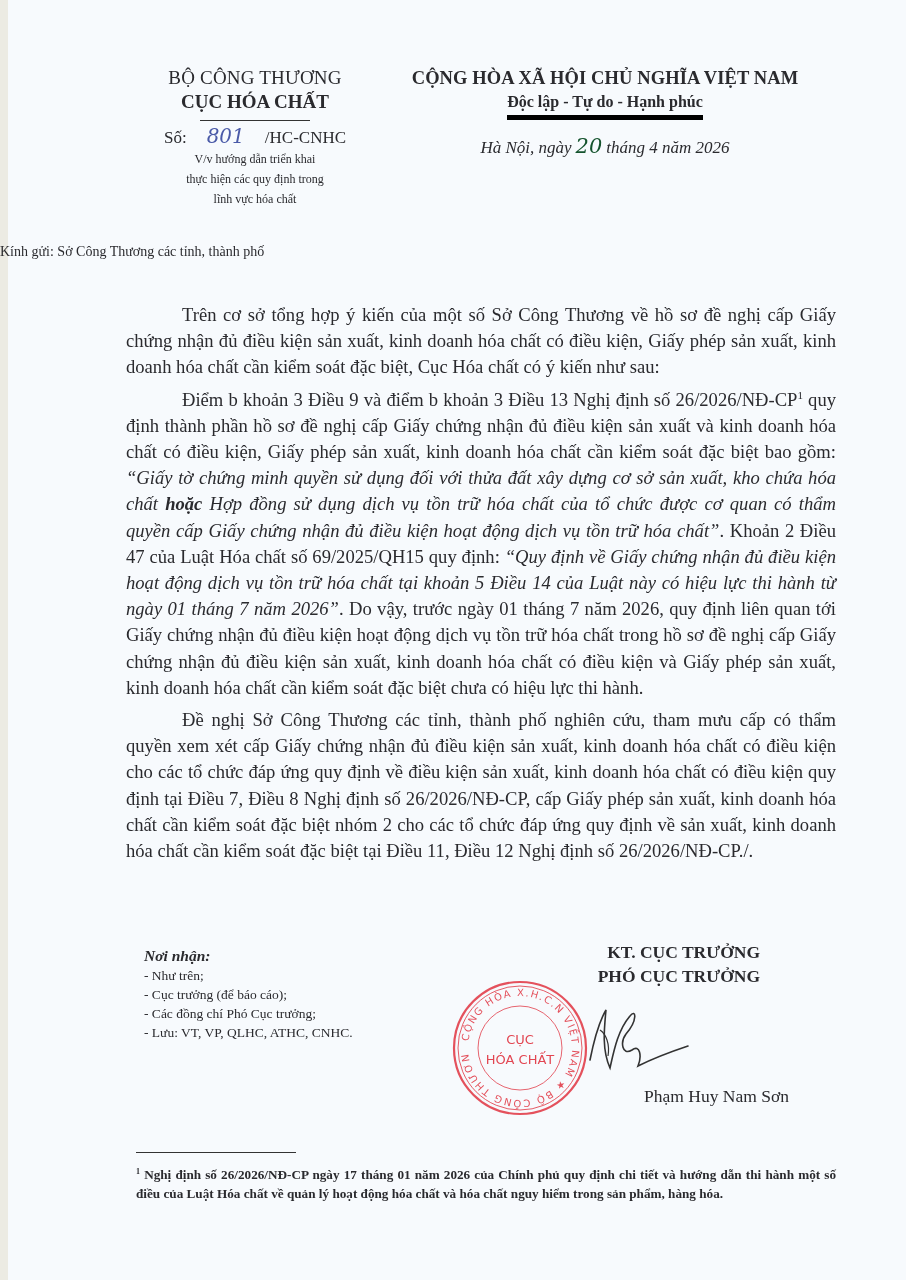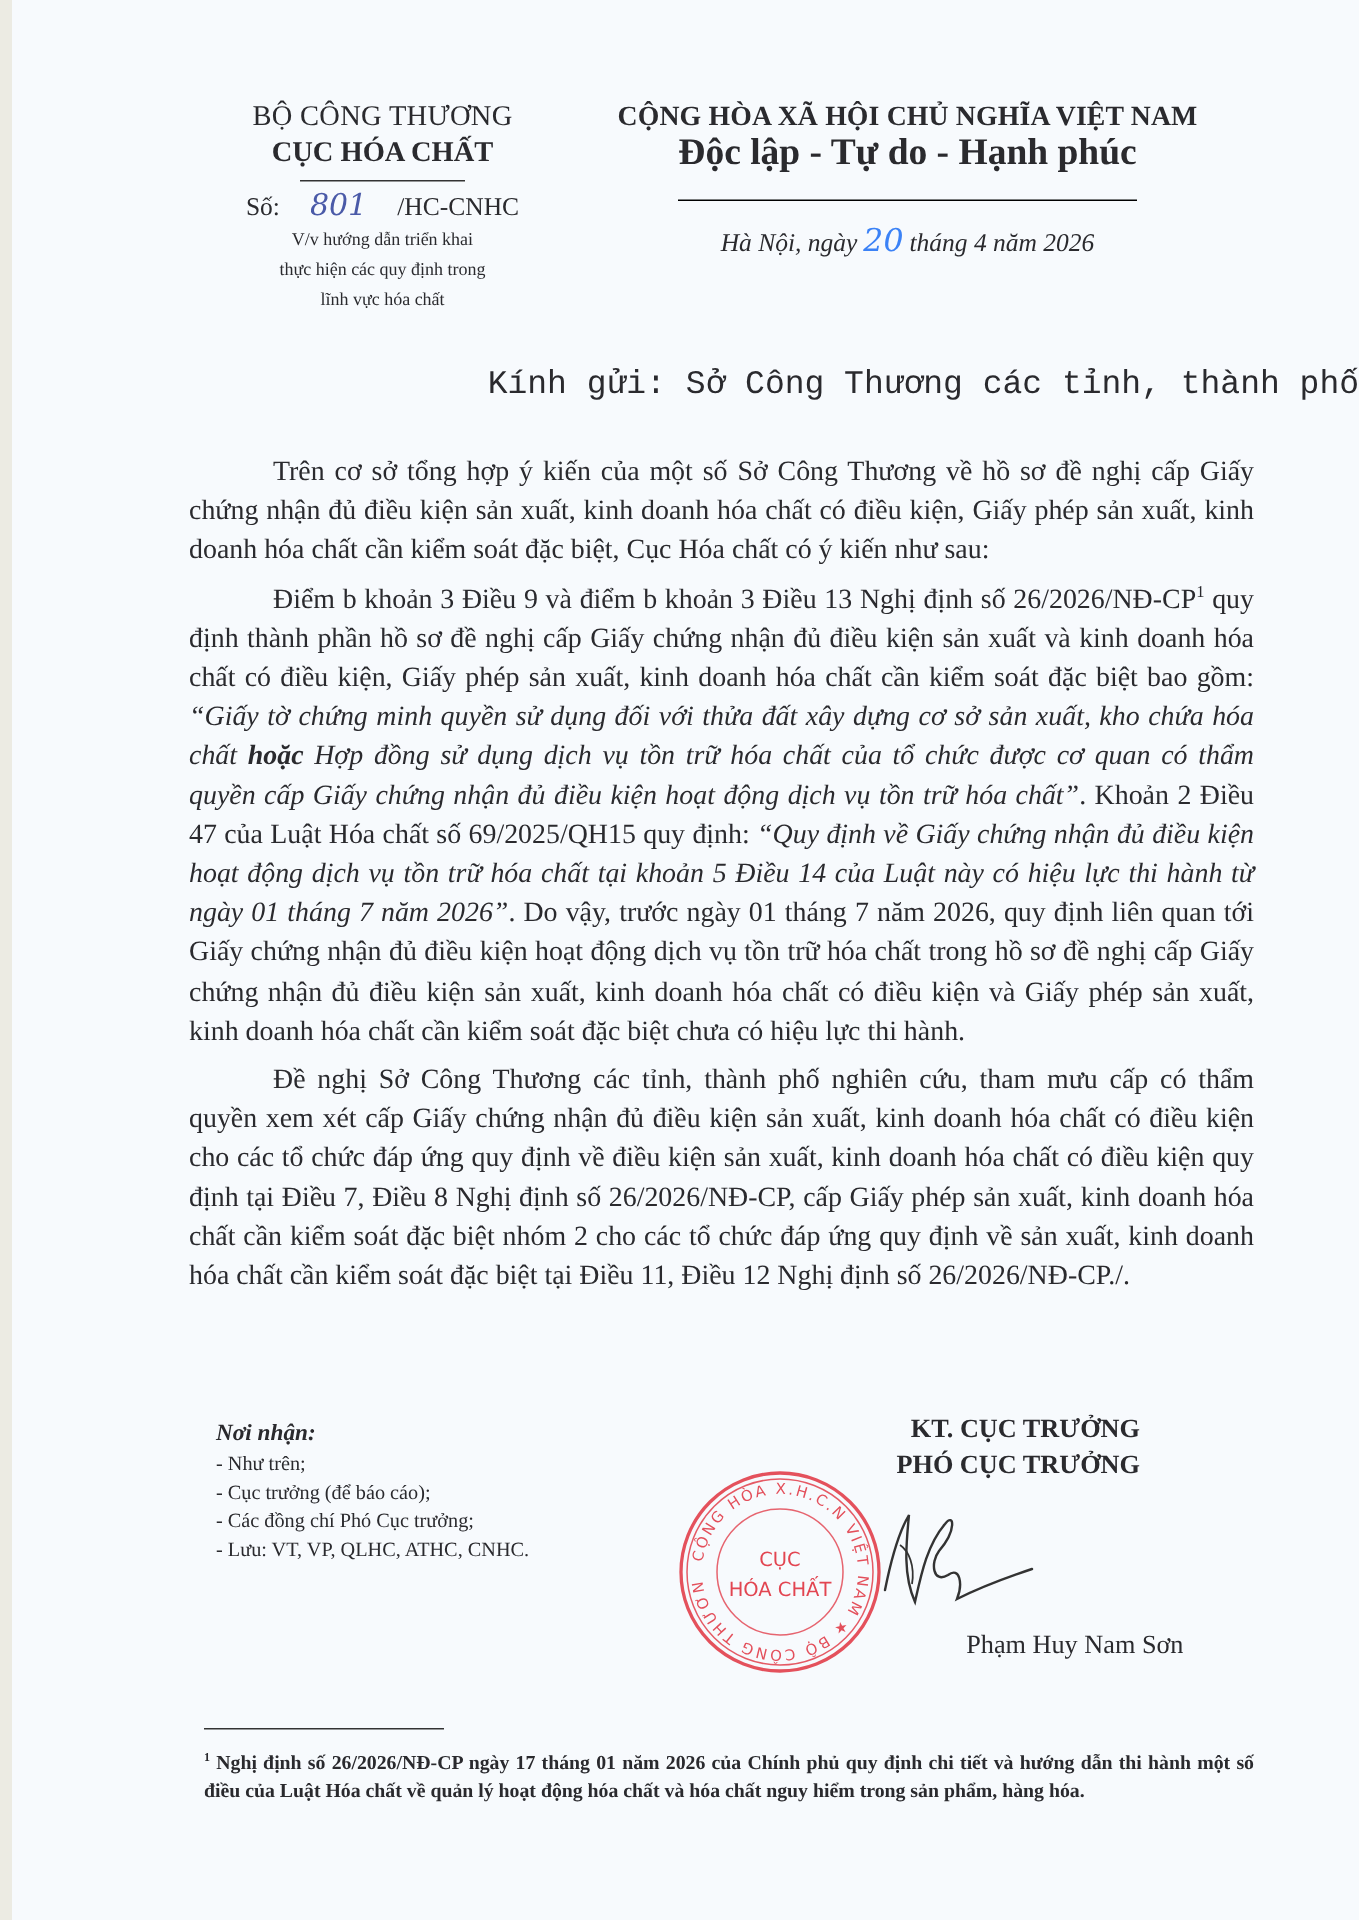--- a/index.html
+++ b/index.html
@@ -17,25 +17,25 @@
   .hdr-left { position: absolute; left: 120px; top: 66px; width: 270px; text-align: center; }
   .hdr-left .ministry { font-size: 19px; line-height: 24px; letter-spacing: 0.2px; }
   .hdr-left .agency { font-size: 19px; line-height: 24px; font-weight: bold; }
   .hdr-left .rule { width: 110px; height: 1px; background: #333; margin: 6px auto 4px; }
   .hdr-left .docno { font-size: 17px; line-height: 22px; margin-top: 4px; }
   .hdr-left .docno .hand { font-family: "DejaVu Serif", serif; font-style: italic; color: #4a5aa8; font-size: 20px; margin: 0 20px; }
   .hdr-left .subject { font-size: 12px; line-height: 20px; }
 
   .hdr-right { position: absolute; left: 380px; top: 66px; width: 450px; text-align: center; }
   .hdr-right .nation { font-size: 18.5px; line-height: 24px; font-weight: bold; letter-spacing: 0.1px; }
-  .hdr-right .motto { font-size: 25px; line-height: 24px; font-weight: bold; display: inline-block; border-bottom: 1px solid #000000; padding-bottom: 19px; }
+  .hdr-right .motto { font-size: 16px; line-height: 24px; font-weight: bold; display: inline-block; border-bottom: 5px solid #000000; padding-bottom: 1px; }
   .hdr-right .date { font-size: 17px; font-style: italic; margin-top: 14px; }
-  .hdr-right .date .hand { font-family: "DejaVu Serif", serif; color: #3b82f6; font-size: 21px; margin: 0 4px; }
+  .hdr-right .date .hand { font-family: "DejaVu Serif", serif; color: #14532d; font-size: 21px; margin: 0 4px; }
 
-  .recipient { position: absolute; left: 0; width: 906px; top: 244px; text-align: right; font-size: 22px; font-family: Liberation Mono, monospace; }
+  .recipient { position: absolute; left: 0; width: 906px; top: 244px; text-align: left; font-size: 14px; }
 
   
   .body { position: absolute; left: 126px; top: 302px; width: 710px; font-size: 18.6px; line-height: 26.2px; text-align: justify; }
   .body p { margin: 0 0 6px 0; text-indent: 56px; }
   .body .q { font-style: italic; }
   .body sup { font-size: 11px; line-height: 0; }
 
   
   .noi-nhan { position: absolute; left: 144px; top: 946px; width: 300px; }
   .noi-nhan .title { font-size: 15.5px; font-weight: bold; font-style: italic; line-height: 20px; }

